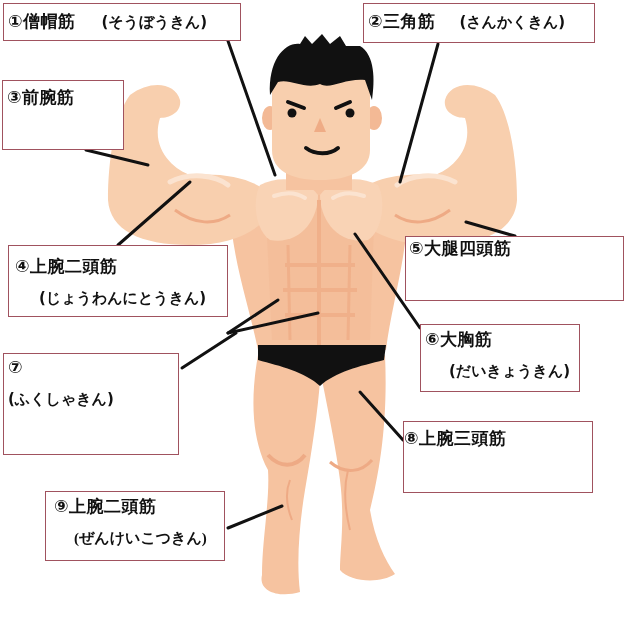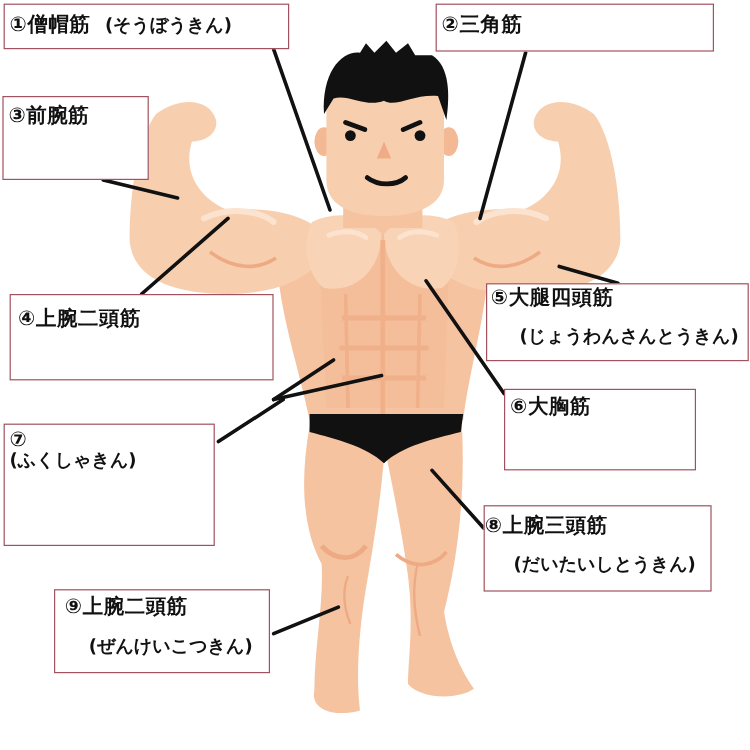--- a/index.html
+++ b/index.html
@@ -77,74 +77,75 @@
     <line x1="228" y1="333" x2="278" y2="300"></line>
     <line x1="360" y1="392" x2="403" y2="440"></line>
     <line x1="228" y1="528" x2="282" y2="506"></line>
   </g>
 </svg>
 
 <div class="label-box" style="left:3px; top:3px; width:238px; height:38px; padding-top:9px;">
   <div class="row">
     <span class="name">①</span>
     <span class="name">僧帽筋</span>
-    <span class="reading" style="margin-left:12px;">(そうぼうきん)</span>
+    <span class="reading" style="margin-left:26px;">(そうぼうきん)</span>
   </div>
 </div>
 
 <div class="label-box" style="left:363px; top:3px; width:232px; height:40px; padding-top:9px;">
   <div class="row">
     <span class="name">②</span>
     <span class="name">三角筋</span>
+    <span class="reading" style="margin-left:24px;">(さんかくきん)</span>
   </div>
 </div>
 
 <div class="label-box" style="left:2px; top:80px; width:122px; height:70px; padding-top:8px;">
   <div class="row">
     <span class="name">③</span>
     <span class="name">前腕筋</span>
   </div>
 </div>
 
 <div class="label-box" style="left:8px; top:245px; width:220px; height:72px; padding:12px 0 0 6px;">
   <div class="row">
     <span class="name">④</span>
     <span class="name">上腕二頭筋</span>
   </div>
+  <div class="reading" style="margin:16px 0 0 24px;">(じょうわんにとうきん)</div>
 </div>
 
 <div class="label-box" style="left:405px; top:236px; width:219px; height:65px; padding:3px 0 0 3px;">
   <div class="row">
     <span class="name">⑤</span>
     <span class="name">大腿四頭筋</span>
   </div>
-  <div class="reading" style="margin:16px 0 0 24px;">(じょうわんさんとうきん)</div>
 </div>
 
 <div class="label-box" style="left:420px; top:324px; width:160px; height:68px; padding:6px 0 0 4px;">
   <div class="row">
     <span class="name">⑥</span>
     <span class="name">大胸筋</span>
   </div>
+  <div class="reading" style="margin:16px 0 0 24px;">(だいきょうきん)</div>
 </div>
 
 <div class="label-box" style="left:3px; top:353px; width:176px; height:102px; padding:5px 0 0 4px;">
   <div class="row">
     <span class="name">⑦</span>
   </div>
-  <div class="reading" style="">(ふくしゃきん)</div>
+  <div class="reading" style="margin-top:16px;">(ふくしゃきん)</div>
 </div>
 
 <div class="label-box" style="left:403px; top:421px; width:190px; height:72px; padding:8px 0 0 0;">
   <div class="row">
     <span class="name">⑧</span>
     <span class="name">上腕三頭筋</span>
   </div>
-  <div class="reading" style="margin:16px 0 0 24px;">(だいたいしとうきん)</div>
 </div>
 
 <div class="label-box" style="left:45px; top:491px; width:180px; height:70px; padding:6px 0 0 8px;">
   <div class="row">
     <span class="name">⑨</span>
     <span class="name">上腕二頭筋</span>
   </div>
-  <div class="reading" style="margin:16px 0 0 20px;">(ぜんけいこつきん)</div>
+  <div class="reading" style="margin:16px 0 0 20px;font-family:Liberation Serif, serif;">(ぜんけいこつきん)</div>
 </div>
 
 </body></html>

